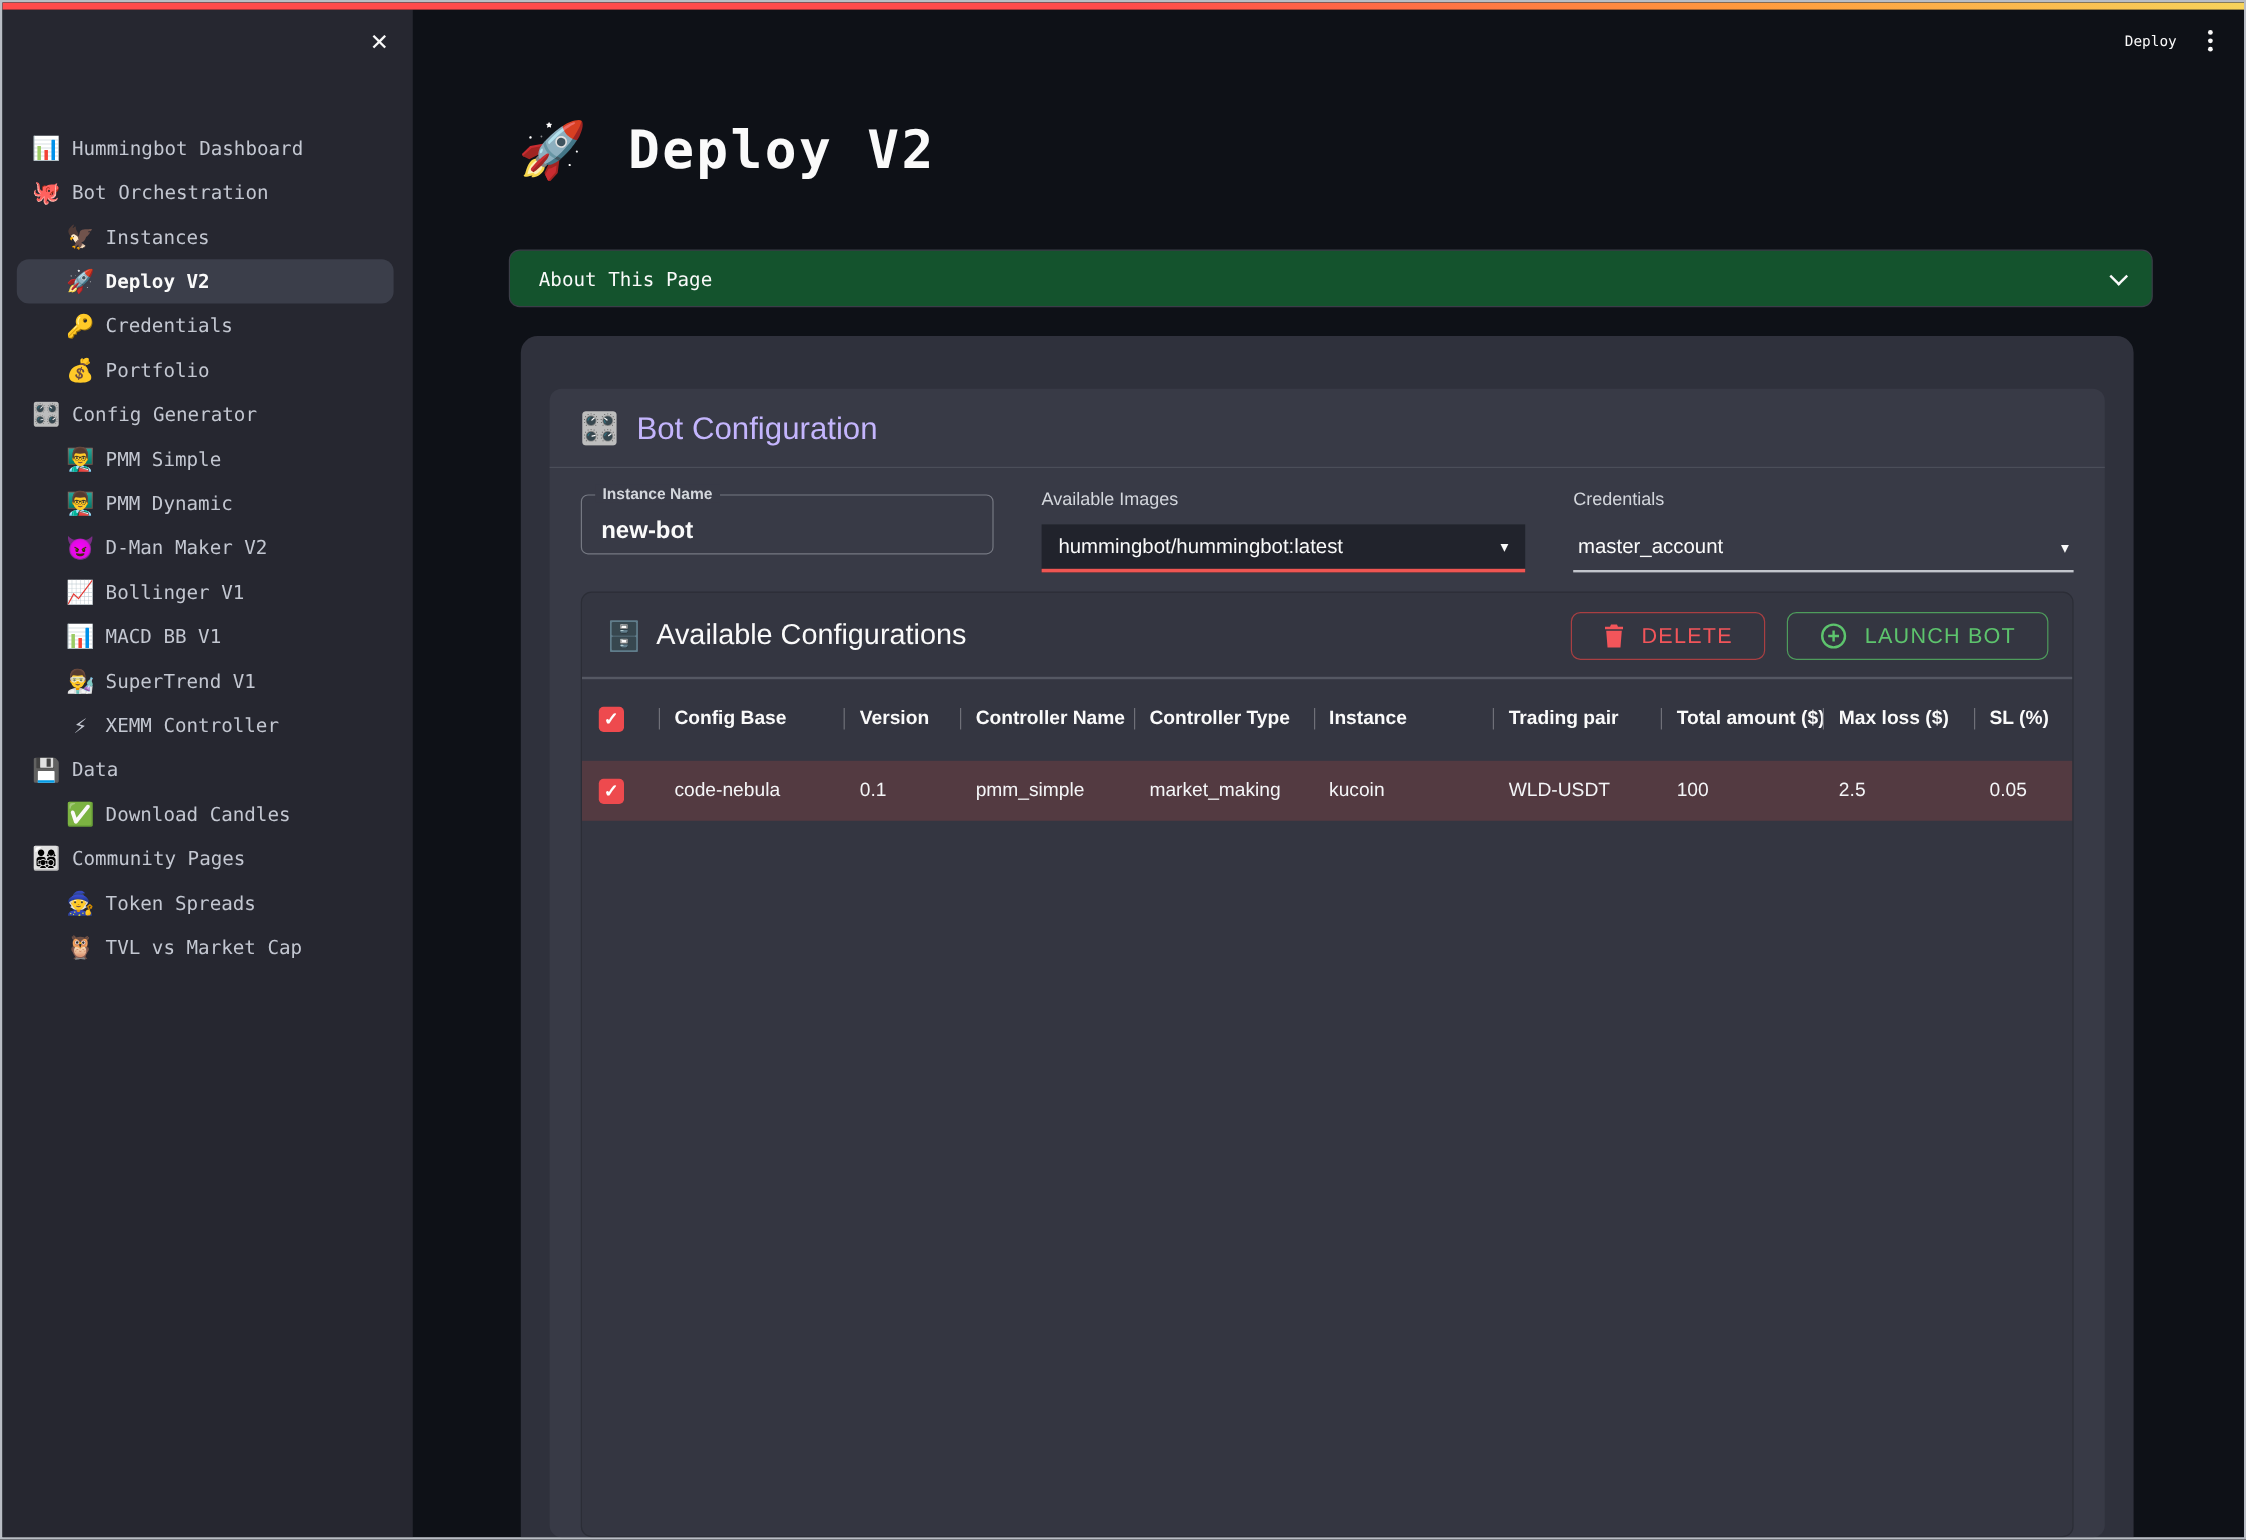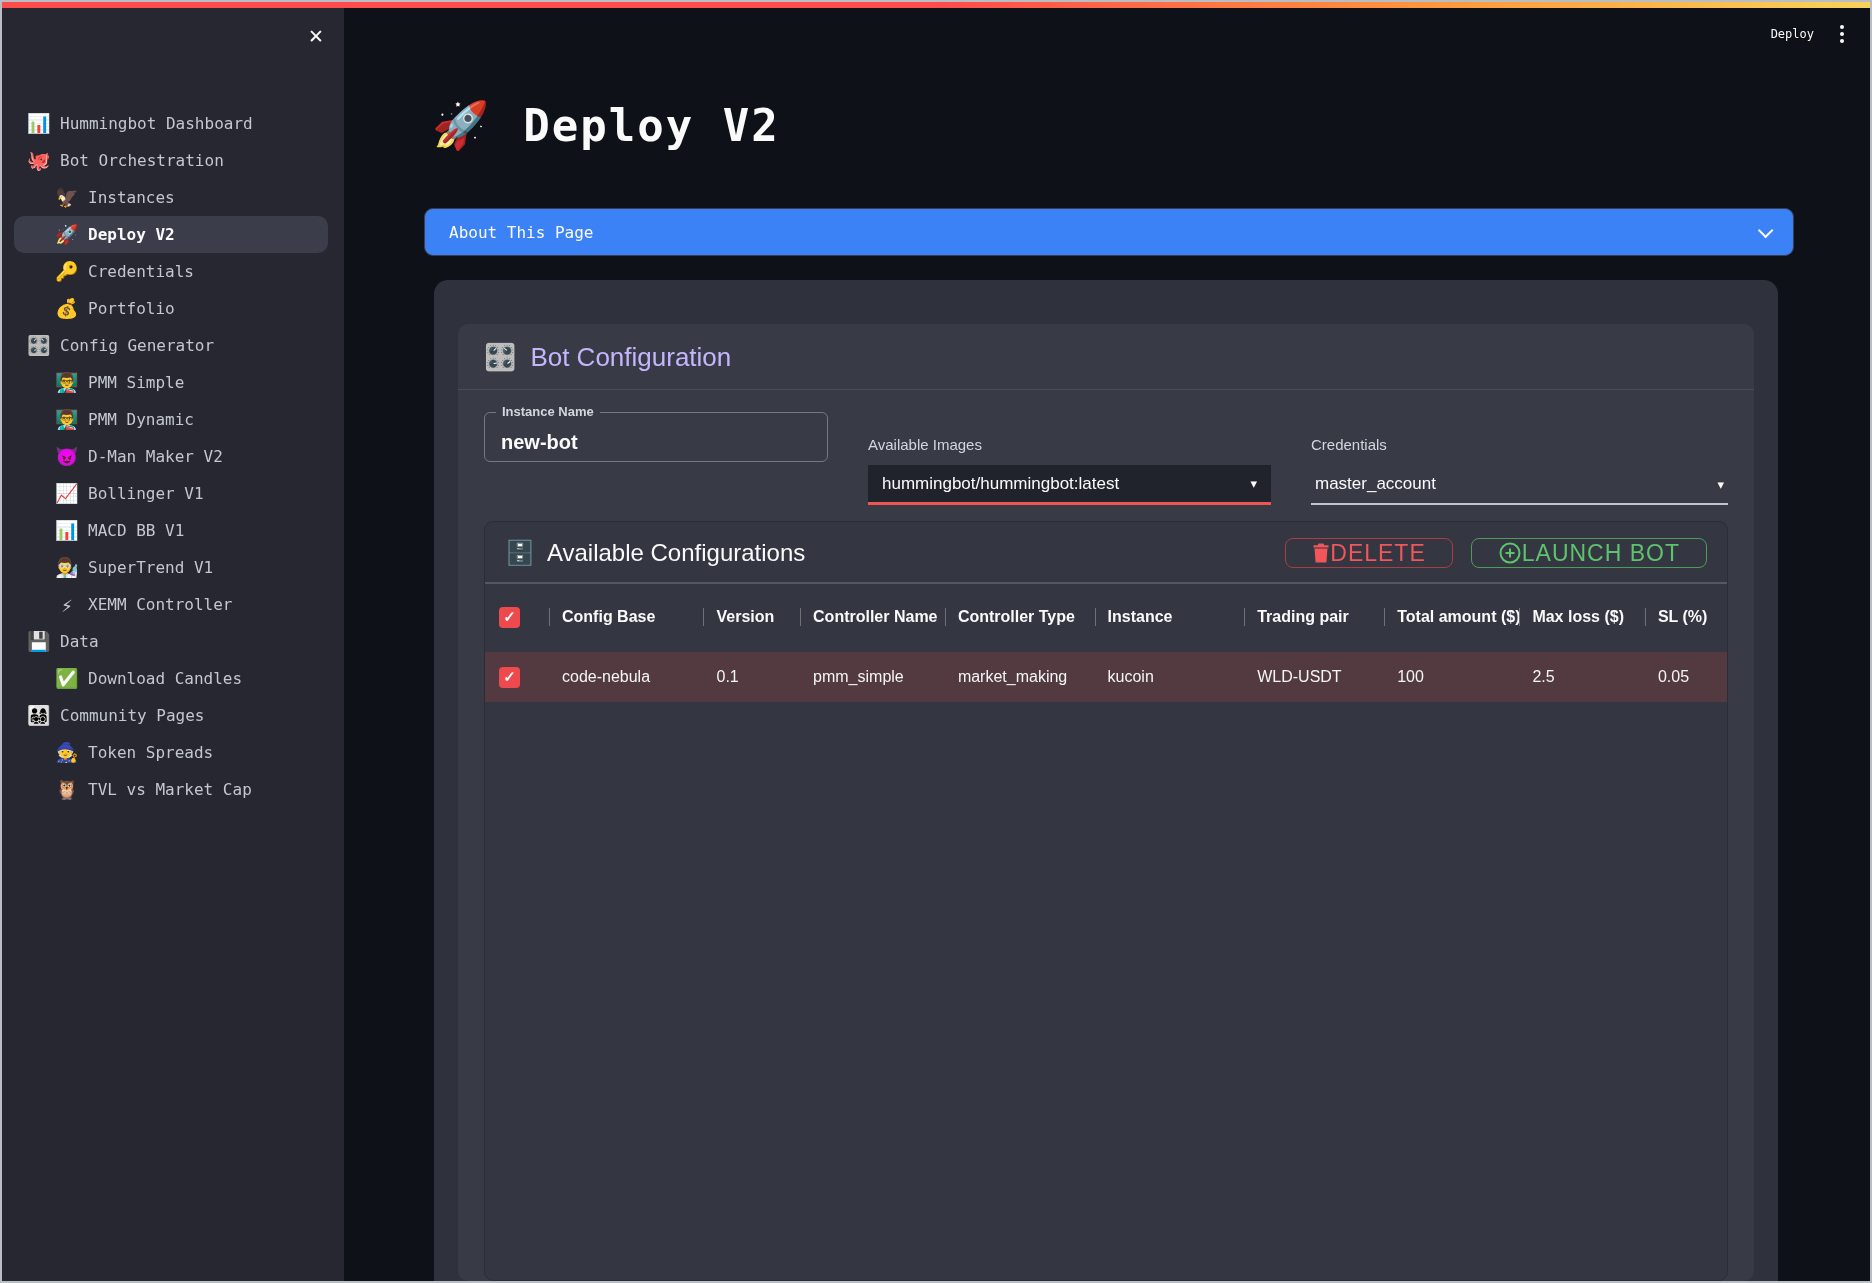--- a/index.html
+++ b/index.html
@@ -59,21 +59,21 @@
     position:absolute; left:88px; top:90px;
     display:flex; align-items:center; gap:34px;
   }
   .page-title .rocket { font-size:46px; }
   .page-title h1 {
     font-size:44px; font-weight:bold; letter-spacing:2px; color:#fafafa;
     font-family:"DejaVu Sans Mono", monospace;
   }
   .expander {
     position:absolute; left:80px; top:200px; width:1370px; height:48px;
-    border:1px solid #3b3e48; border-radius:9px; background:#3b82f6;
+    border:1px solid #3b3e48; border-radius:9px; background:#14532d;
     display:flex; align-items:center; justify-content:space-between;
     padding:0 24px; cursor:pointer;
   }
   .expander .label { font-size:16px; color:#fafafa; }
   .chev {
     width:11px; height:11px; border-right:2px solid #fafafa; border-bottom:2px solid #fafafa;
     transform:rotate(45deg) translateY(-3px);
   }
   
   .container {
@@ -90,43 +90,43 @@
   .card-head .cic { font-size:26px; }
   .card-head h2 { font-size:26px; font-weight:500; color:#c4b5fd; }
   .hr { height:1px; background:#4b4e59; margin:16px -26px 0; }
   .fields { display:flex; gap:40px; margin-top:18px; }
   .f-instance { width:378px; position:relative; border:1px solid #757882; border-radius:6px; height:50px; margin-top:4px;font-weight:bold; }
   .f-instance .flabel {
     position:absolute; top:-9px; left:11px; background:#383a46; padding:0 6px;
     font-size:13px; color:#d3d6dc;
   }
   .f-instance .fvalue { line-height:58px; padding-left:16px; font-size:20px; color:#fafafa; }
-  .f-col { display:flex; flex-direction:column;margin-top:28px; }
+  .f-col { display:flex; flex-direction:column; }
   .f-col .slabel { font-size:15px; color:#d3d6dc; margin-bottom:12px; }
   .select {
     height:40px; display:flex; align-items:center; justify-content:space-between;
     font-size:17px; color:#fafafa; cursor:pointer;gap:28px;
   }
   .select .arrow { font-size:13px; color:#fafafa; }
   .sel-images { width:403px; background:#21232c; border-bottom:3px solid #ef5552; padding:0 14px; }
   .sel-creds  { width:417px; background:transparent; border-bottom:2px solid #c2c5cc; padding:0 4px; }
   
   .subcard {
     margin:16px -0px 0; background:#343641; border-radius:9px;
     flex:1; display:flex; flex-direction:column; overflow:hidden;
     border:1px solid #2b2d36;
   }
   .sub-head { display:flex; align-items:center; justify-content:space-between; padding:16px 20px 14px; }
   .sub-title { display:flex; align-items:center; gap:12px; }
   .sub-title .cic { font-size:24px; }
   .sub-title h3 { font-size:24px; font-weight:500; color:#fafafa; }
   .btn-row { display:flex; gap:18px; }
   .btn {
-    height:30px; padding:0 26px; border-radius:8px; background:transparent;
-    display:flex; align-items:center; gap:0; font-size:23px; letter-spacing:1px;
+    height:40px; padding:0 26px; border-radius:8px; background:transparent;
+    display:flex; align-items:center; gap:14px; font-size:18px; letter-spacing:1px;
     cursor:pointer; font-family:"Liberation Sans", sans-serif;
   }
   .btn-delete { border:1px solid #a93f42; color:#f2555a; }
   .btn-launch { border:1px solid #4e9c5c; color:#5dc46d; }
   .btn svg { display:block; }
   .sub-hr { height:2px; background:#555863; }
   .trow {
     display:grid;
     grid-template-columns:50px 1.6fr 1fr 1.5fr 1.55fr 1.55fr 1.45fr 1.4fr 1.3fr 0.85fr;
     align-items:center; padding-left:14px;

